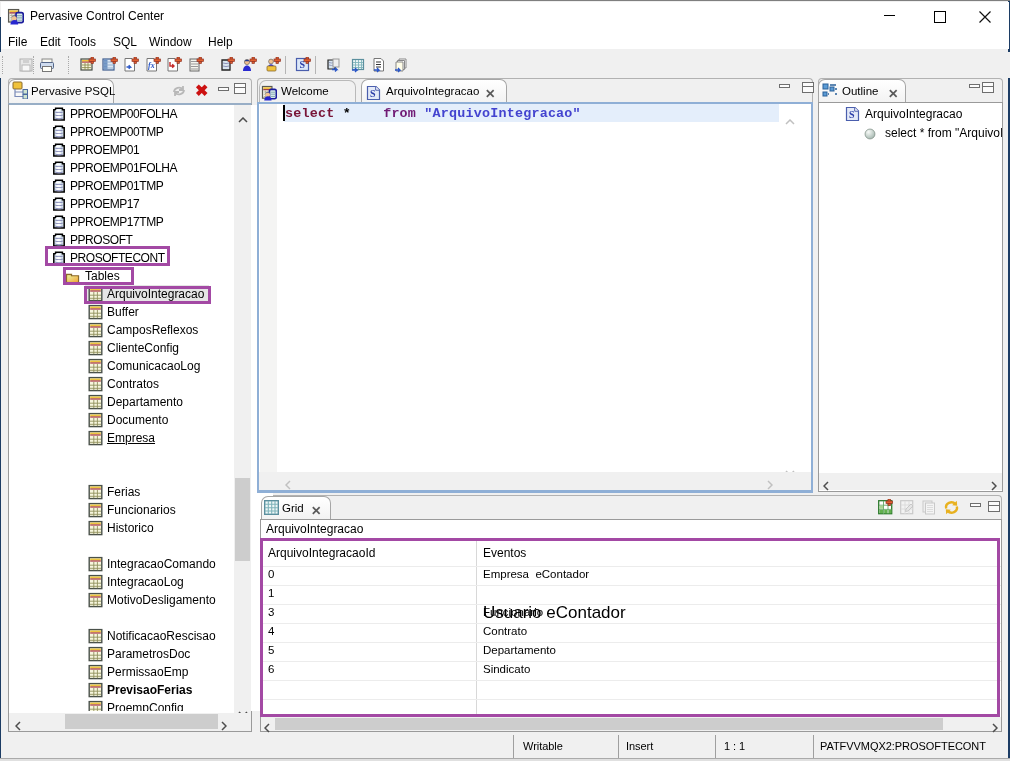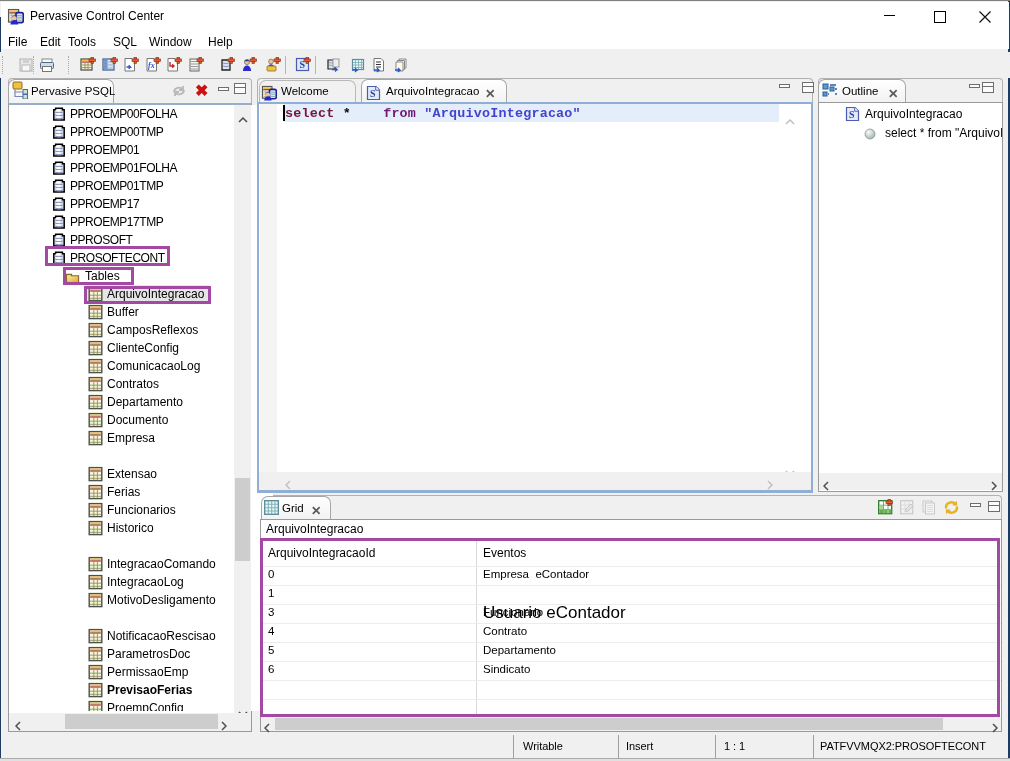--- a/index.html
+++ b/index.html
@@ -397,30 +397,21 @@
         </svg></span>
       <span style="position:absolute;left:98px;top:0px;">Documento</span>
     </div>
     <div class="treerow" style="top:324px;left:0;width:100%;">
       <span style="position:absolute;left:79px;top:1px;"><svg width="15" height="16" viewBox="0 0 15 16">
           <rect x="1.2" y="1.6" width="12.6" height="13" fill="#f7f6dd" stroke="#4a514a" stroke-width="1.4"></rect>
           <rect x="2.2" y="2.6" width="10.6" height="1.8" fill="#eec63e"></rect>
           <rect x="2.2" y="4.4" width="10.6" height="1.2" fill="#a43048"></rect>
           <path d="M2 9.2h11 M2 12.3h11 M5.8 6v8.2 M9.4 6v8.2" stroke="#90905c" stroke-width="0.9" fill="none"></path>
         </svg></span>
-      <span style="position:absolute;left:98px;top:0px;">Empresa</span>
-    </div>
-    <div class="treerow" style="top:360px;left:0;width:100%;">
-      <span style="position:absolute;left:79px;top:1px;"><svg width="15" height="16" viewBox="0 0 15 16">
-          <rect x="1.2" y="1.6" width="12.6" height="13" fill="#f7f6dd" stroke="#4a514a" stroke-width="1.4"></rect>
-          <rect x="2.2" y="2.6" width="10.6" height="1.8" fill="#eec63e"></rect>
-          <rect x="2.2" y="4.4" width="10.6" height="1.2" fill="#a43048"></rect>
-          <path d="M2 9.2h11 M2 12.3h11 M5.8 6v8.2 M9.4 6v8.2" stroke="#90905c" stroke-width="0.9" fill="none"></path>
-        </svg></span>
-      <span style="position:absolute;left:98px;top:0px;">Extensao</span>
+      <span style="position:absolute;left:98px;top:0px;text-decoration:underline;">Empresa</span>
     </div>
     <div class="treerow" style="top:378px;left:0;width:100%;">
       <span style="position:absolute;left:79px;top:1px;"><svg width="15" height="16" viewBox="0 0 15 16">
           <rect x="1.2" y="1.6" width="12.6" height="13" fill="#f7f6dd" stroke="#4a514a" stroke-width="1.4"></rect>
           <rect x="2.2" y="2.6" width="10.6" height="1.8" fill="#eec63e"></rect>
           <rect x="2.2" y="4.4" width="10.6" height="1.2" fill="#a43048"></rect>
           <path d="M2 9.2h11 M2 12.3h11 M5.8 6v8.2 M9.4 6v8.2" stroke="#90905c" stroke-width="0.9" fill="none"></path>
         </svg></span>
       <span style="position:absolute;left:98px;top:0px;">Ferias</span>
     </div>

